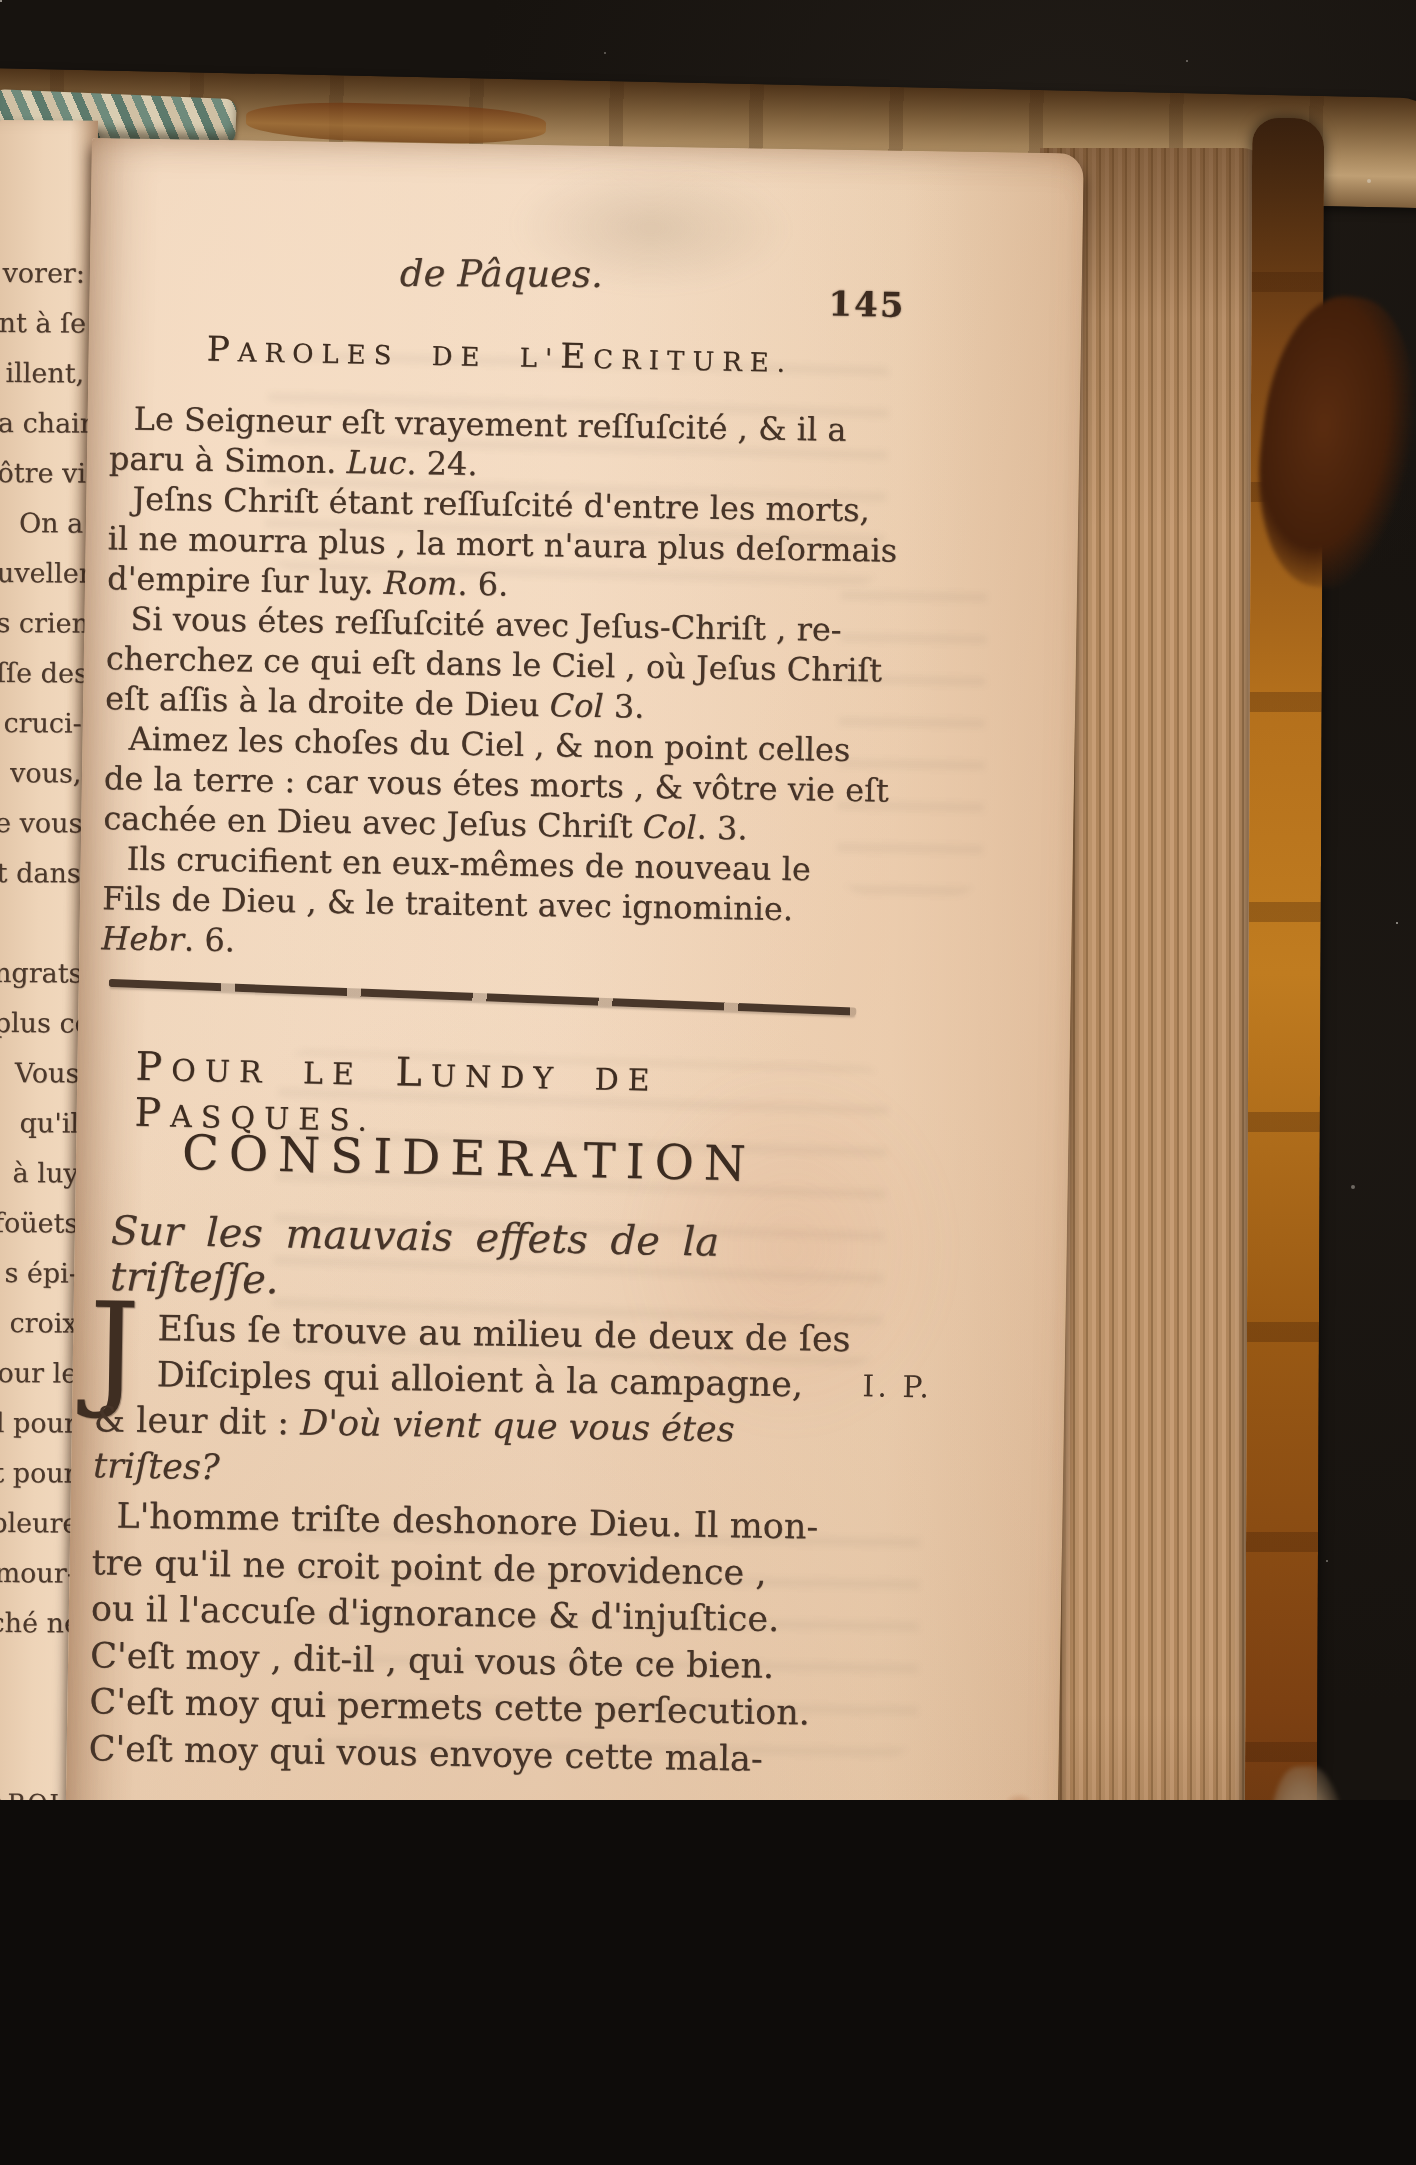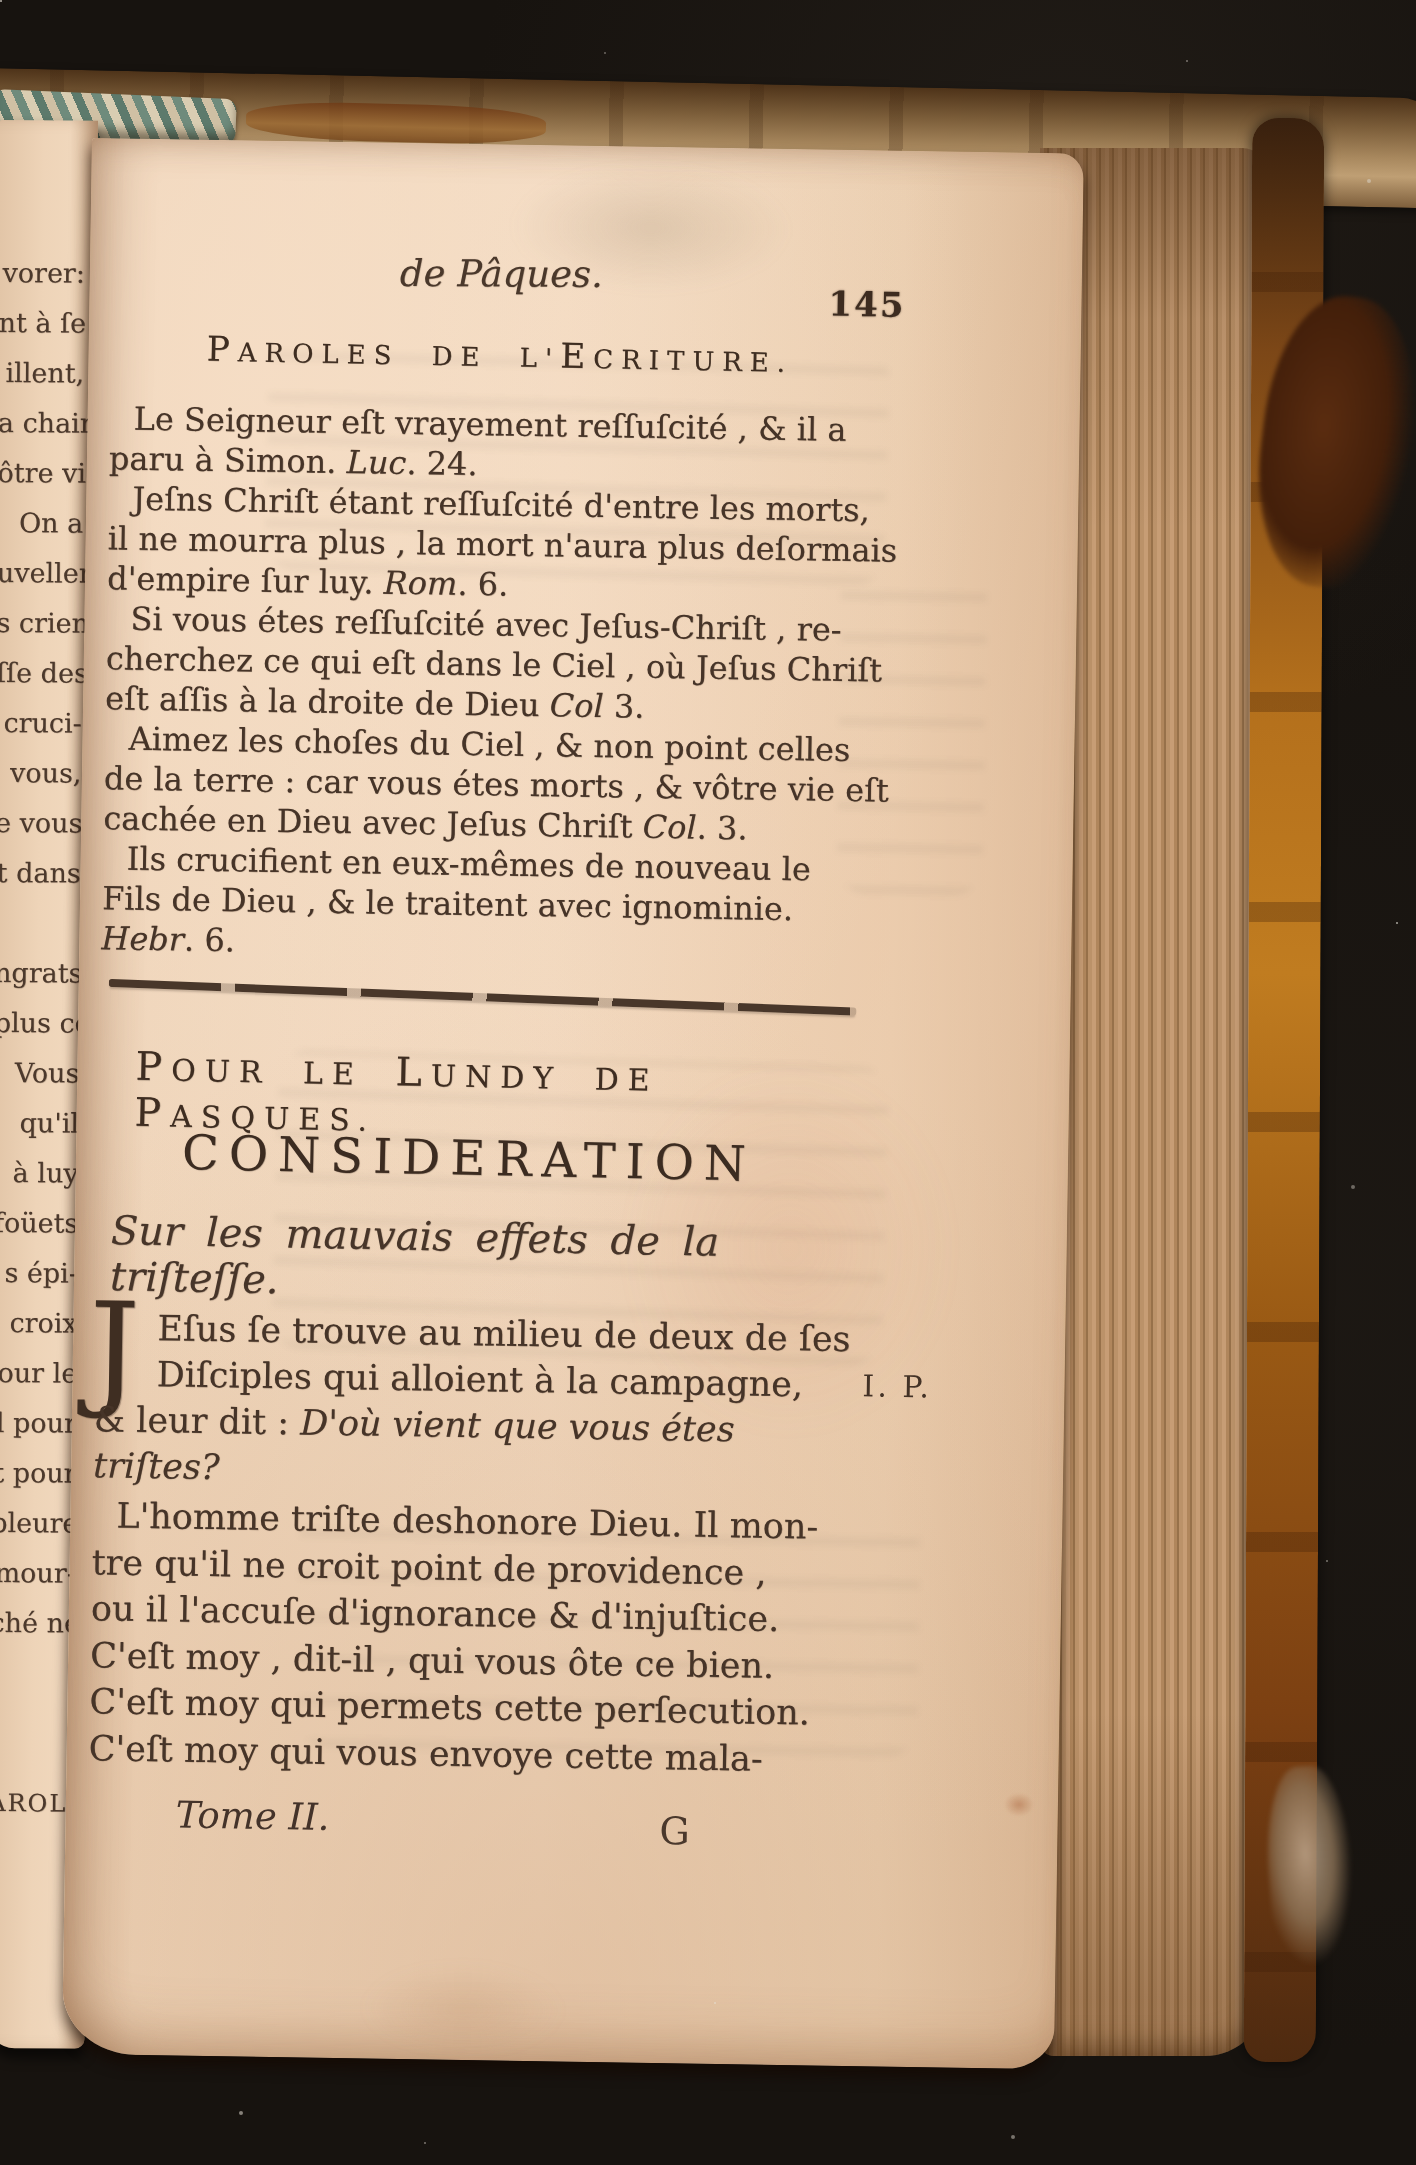--- a/index.html
+++ b/index.html
@@ -1,16 +1,16 @@
 <!DOCTYPE html>
 <html><head>
 <meta charset="utf-8">
 <style>
   html,body{margin:0;padding:0;background:#0e0c0a;}
-  .scene{position:relative;width:1416px;height:2165px;overflow:hidden;
+  .scene{position:relative;width:1416px;height:1800px;overflow:hidden;
     background:
       radial-gradient(60% 40% at 75% 8%, rgba(60,52,44,0.25), transparent 70%),
       radial-gradient(50% 50% at 95% 60%, rgba(48,42,36,0.2), transparent 70%),
       #17130f;
     font-family:"DejaVu Serif", serif;}
   .scene *{box-sizing:border-box;}
 
   
   .top-edge{position:absolute;left:-14px;top:68px;width:1460px;height:110px;
     transform:rotate(1.2deg);transform-origin:left top;

